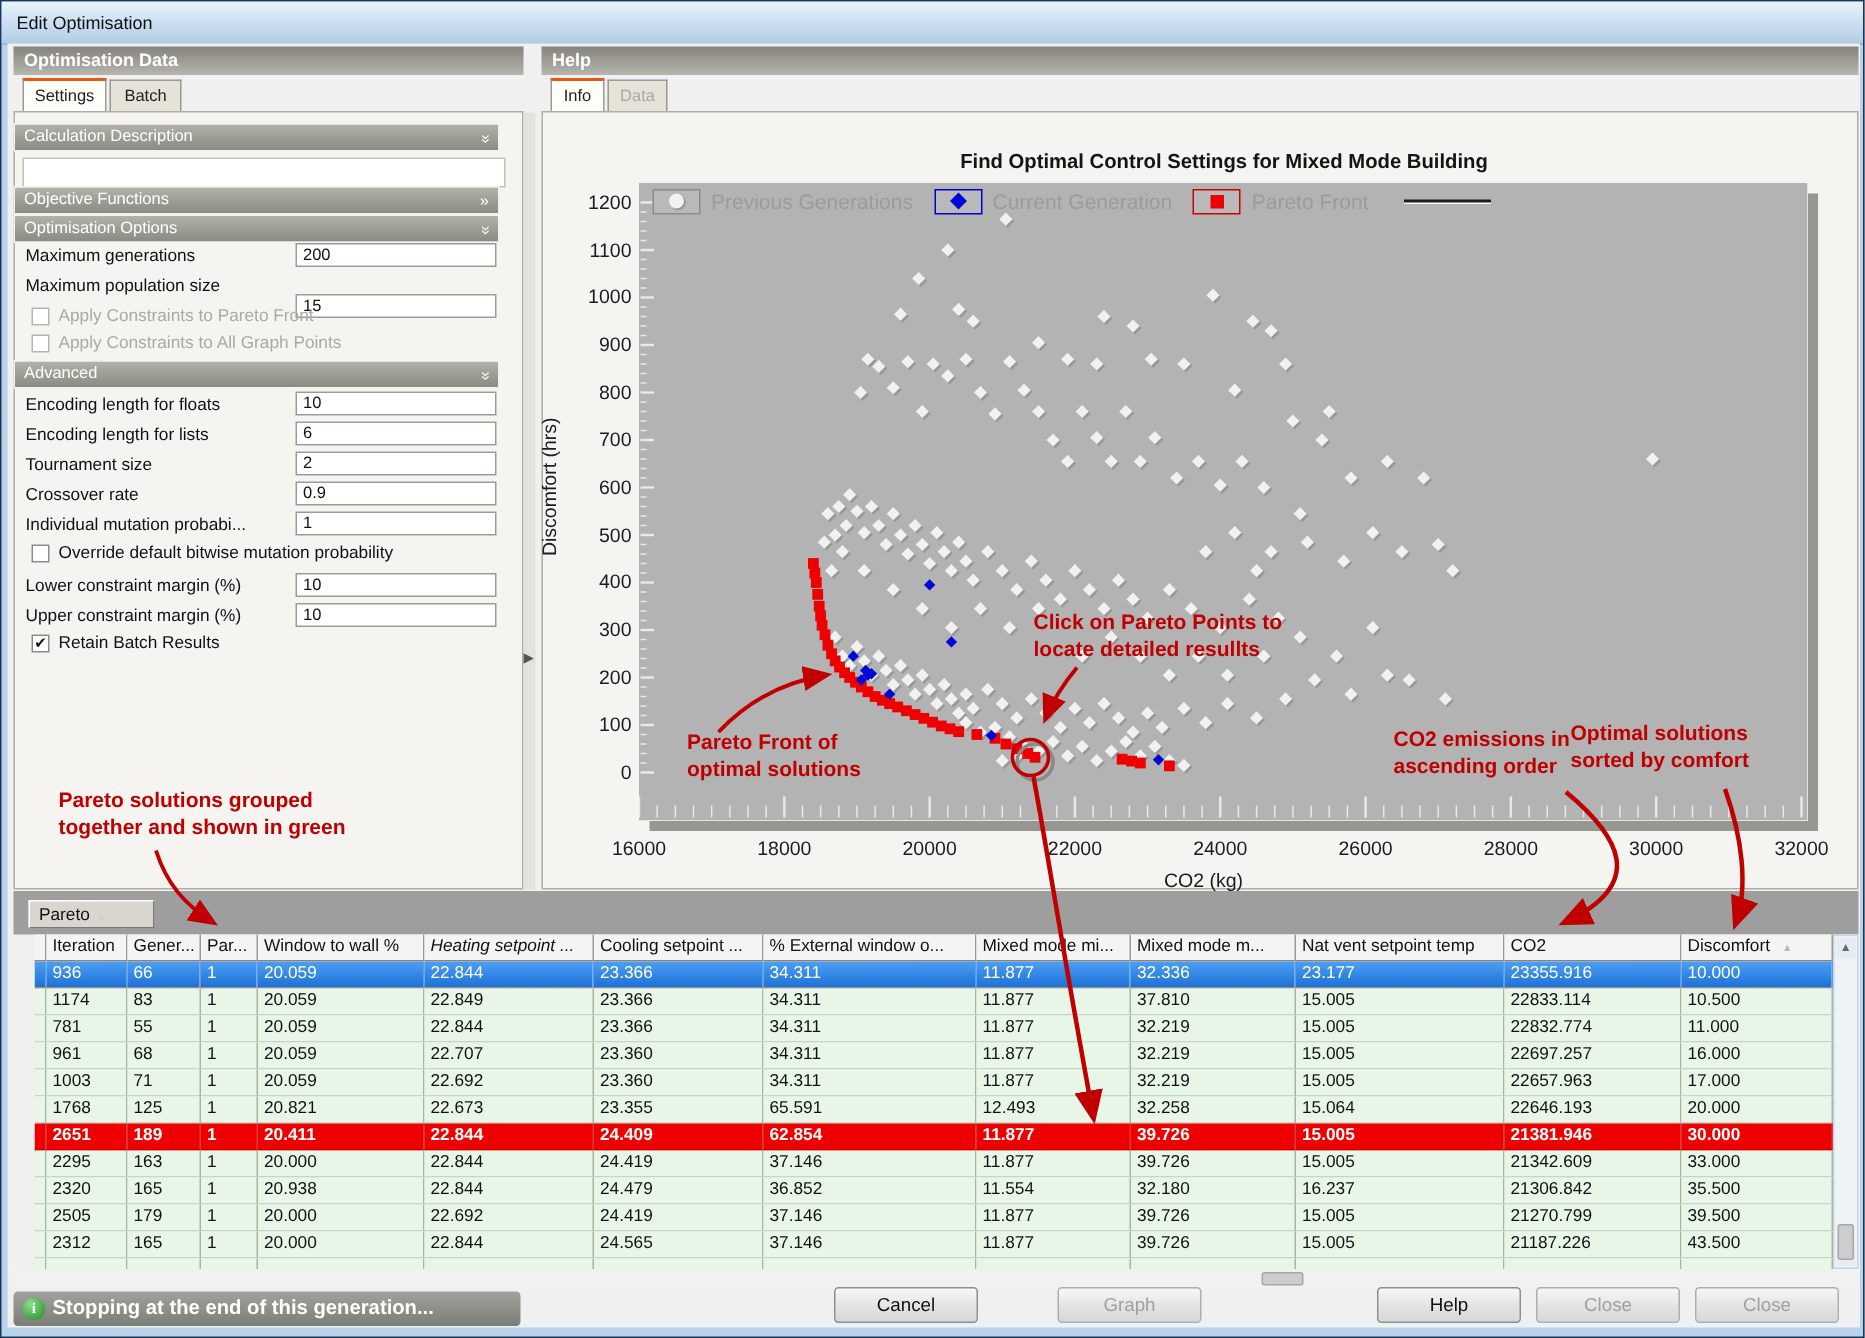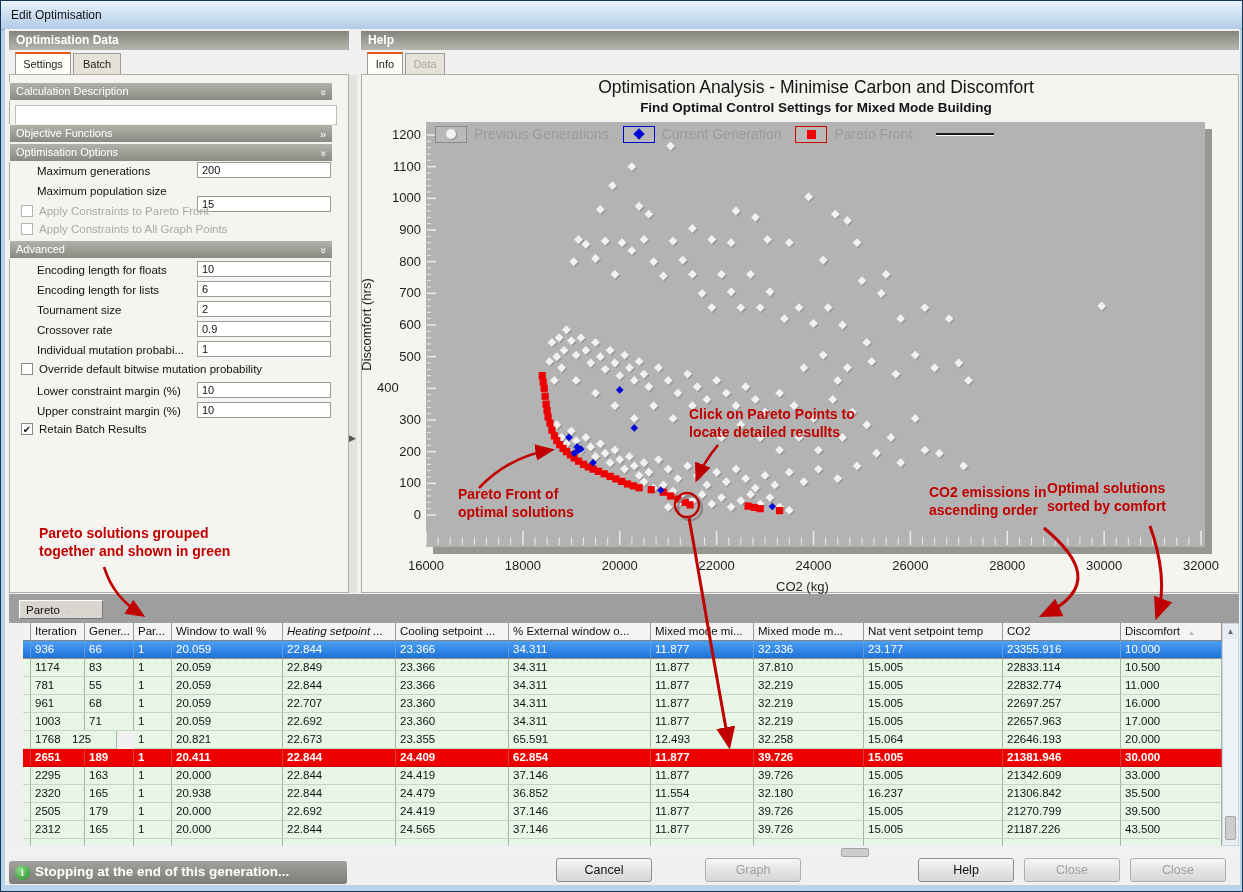--- a/index.html
+++ b/index.html
@@ -8,21 +8,21 @@
   .titlebar .t{position:absolute;left:10px;top:7px;font-size:12px;color:#111;}
   .client{position:absolute;left:4px;top:28px;width:1235px;height:856px;background:#f0f0f0;}
   .band{position:absolute;height:19px;background:linear-gradient(#84847c,#b6b6ae);color:#fff;font-weight:bold;font-size:12px;line-height:19px;padding-left:7px;box-sizing:border-box;}
   .tab{position:absolute;height:22px;font-size:11px;line-height:20px;text-align:center;border:1px solid #9a9a9a;border-bottom:none;box-sizing:border-box;background:#e6e2d8;color:#222;}
   .tab.active{background:#fdfdfa;border-top:2px solid #e2590f;z-index:3;}
   .tab.disabled{color:#a8a8a8;}
   .panelbox{position:absolute;background:#f5f4f0;border:1px solid #aeaea6;box-sizing:border-box;}
   .secbar{position:absolute;left:8px;width:324px;height:19px;background:linear-gradient(#b2b2aa,#8a8a82);border:1px solid #f2f2ee;color:#fff;font-size:11px;line-height:17px;padding-left:6px;box-sizing:border-box;}
   .secbar .chev{position:absolute;right:6px;top:1px;font-size:11px;color:#fff;}
   .chev.down{display:inline-block;transform:rotate(90deg);}
-  .fld-label{position:absolute;left:36px;font-size:11.5px;color:#111;white-space:nowrap;}
+  .fld-label{position:absolute;left:16px;font-size:11.5px;color:#111;white-space:nowrap;}
   .fld-input{position:absolute;left:196px;width:134px;height:16px;background:#fff;border:1px solid #9c9c94;font-size:11px;line-height:16px;padding-left:4px;box-sizing:border-box;color:#111;}
   .wideinput{position:absolute;left:14px;width:316px;height:16px;background:#fff;border:1px solid #c0c0b8;}
   .cb{position:absolute;width:12px;height:12px;background:#fff;border:1px solid #8a8a8a;font-size:10px;line-height:12px;text-align:center;color:#111;box-sizing:border-box;}
   .cb.disabled{border-color:#b4b4b4;}
   .cb-label{position:absolute;font-size:11.5px;color:#111;white-space:nowrap;}
   .cb-label.disabled{color:#aaaaa2;}
   .redtext{position:absolute;color:#c00000;font-weight:bold;font-size:14px;line-height:18px;white-space:pre-line;z-index:40;}
   .plotwrap{position:absolute;left:425px;top:121px;width:779px;height:425px;box-shadow:7px 7px 0 #979791;z-index:4;}
   .ticklabel{position:absolute;font-size:13px;color:#1c1c1c;}
   .chart-title{position:absolute;left:430px;top:76px;width:770px;text-align:center;font-size:17.5px;color:#141414;z-index:5;}
@@ -117,21 +117,20 @@
 
   <div class="splitter">
       <span class="ar">▶</span>
     </div>
 
   <div class="band" style="left:360px;top:30px;width:878px;"><span>Help</span></div>
   <div class="tab active" style="left:366px;top:51px;width:36px;"><span>Info</span></div>
   <div class="tab disabled" style="left:404px;top:52px;width:40px;"><span>Data</span></div>
   <div class="panelbox" style="left:360px;top:73px;width:878px;height:519px;background:#f4f4f1;"></div>
 
-  <div class="chart-title">Optimisation Analysis - Minimise Carbon and Discomfort</div>
   <div class="chart-sub">Find Optimal Control Settings for Mixed Mode Building</div>
 
   <div class="plotwrap">
     <svg id="plot-svg" width="779" height="425" viewBox="0 0 779 425">
         <rect x="0" y="0" width="779" height="425" fill="#b3b3b3"></rect>
         <line x1="0" y1="409" x2="0" y2="423" stroke="#e9e9e9" stroke-width="1.6"></line>
         <line x1="12.109375" y1="415" x2="12.109375" y2="423" stroke="#e9e9e9" stroke-width="1"></line>
         <line x1="24.21875" y1="415" x2="24.21875" y2="423" stroke="#e9e9e9" stroke-width="1"></line>
         <line x1="36.328125" y1="415" x2="36.328125" y2="423" stroke="#e9e9e9" stroke-width="1"></line>
         <line x1="48.4375" y1="415" x2="48.4375" y2="423" stroke="#e9e9e9" stroke-width="1"></line>
@@ -698,21 +697,21 @@
       <div class="ticklabel" style="left: 874.375px; top: 557px; width: 70px; text-align: center;">26000</div>
       <div class="ticklabel" style="left: 971.25px; top: 557px; width: 70px; text-align: center;">28000</div>
       <div class="ticklabel" style="left: 1068.12px; top: 557px; width: 70px; text-align: center;">30000</div>
       <div class="ticklabel" style="left: 1165px; top: 557px; width: 70px; text-align: center;">32000</div>
     </div>
   <div id="yticks">
       <div class="ticklabel" style="left: 376px; top: 506px; width: 44px; text-align: right;">0</div>
       <div class="ticklabel" style="left: 376px; top: 474.333px; width: 44px; text-align: right;">100</div>
       <div class="ticklabel" style="left: 376px; top: 442.667px; width: 44px; text-align: right;">200</div>
       <div class="ticklabel" style="left: 376px; top: 411px; width: 44px; text-align: right;">300</div>
-      <div class="ticklabel" style="left: 376px; top: 379.333px; width: 44px; text-align: left;">400</div>
+      <div class="ticklabel" style="left: 376px; top: 379.333px; width: 44px; text-align: right;">400</div>
       <div class="ticklabel" style="left: 376px; top: 347.667px; width: 44px; text-align: right;">500</div>
       <div class="ticklabel" style="left: 376px; top: 316px; width: 44px; text-align: right;">600</div>
       <div class="ticklabel" style="left: 376px; top: 284.333px; width: 44px; text-align: right;">700</div>
       <div class="ticklabel" style="left: 376px; top: 252.667px; width: 44px; text-align: right;">800</div>
       <div class="ticklabel" style="left: 376px; top: 221px; width: 44px; text-align: right;">900</div>
       <div class="ticklabel" style="left: 376px; top: 189.333px; width: 44px; text-align: right;">1000</div>
       <div class="ticklabel" style="left: 376px; top: 157.667px; width: 44px; text-align: right;">1100</div>
       <div class="ticklabel" style="left: 376px; top: 126px; width: 44px; text-align: right;">1200</div>
     </div>
   <div class="ticklabel" style="left:775px;top:578px;">CO2 (kg)</div>
@@ -817,21 +816,21 @@
         <div class="td" style="left: 486px; width: 142px;">34.311</div>
         <div class="td" style="left: 628px; width: 103px;">11.877</div>
         <div class="td" style="left: 731px; width: 110px;">32.219</div>
         <div class="td" style="left: 841px; width: 139px;">15.005</div>
         <div class="td" style="left: 980px; width: 118px;">22657.963</div>
         <div class="td" style="left: 1098px; width: 101px;">17.000</div>
       </div>
       <div class="tr normal" style="top: 90px; width: 1199px;">
         <div class="td" style="left: 0px; width: 8px;"></div>
         <div class="td" style="left: 8px; width: 54px;">1768</div>
-        <div class="td" style="left: 45px; width: 49px;">125</div>
+        <div class="td" style="left: 62px; width: 49px;">125</div>
         <div class="td" style="left: 111px; width: 38px;">1</div>
         <div class="td" style="left: 149px; width: 111px;">20.821</div>
         <div class="td" style="left: 260px; width: 113px;">22.673</div>
         <div class="td" style="left: 373px; width: 113px;">23.355</div>
         <div class="td" style="left: 486px; width: 142px;">65.591</div>
         <div class="td" style="left: 628px; width: 103px;">12.493</div>
         <div class="td" style="left: 731px; width: 110px;">32.258</div>
         <div class="td" style="left: 841px; width: 139px;">15.064</div>
         <div class="td" style="left: 980px; width: 118px;">22646.193</div>
         <div class="td" style="left: 1098px; width: 101px;">20.000</div>

